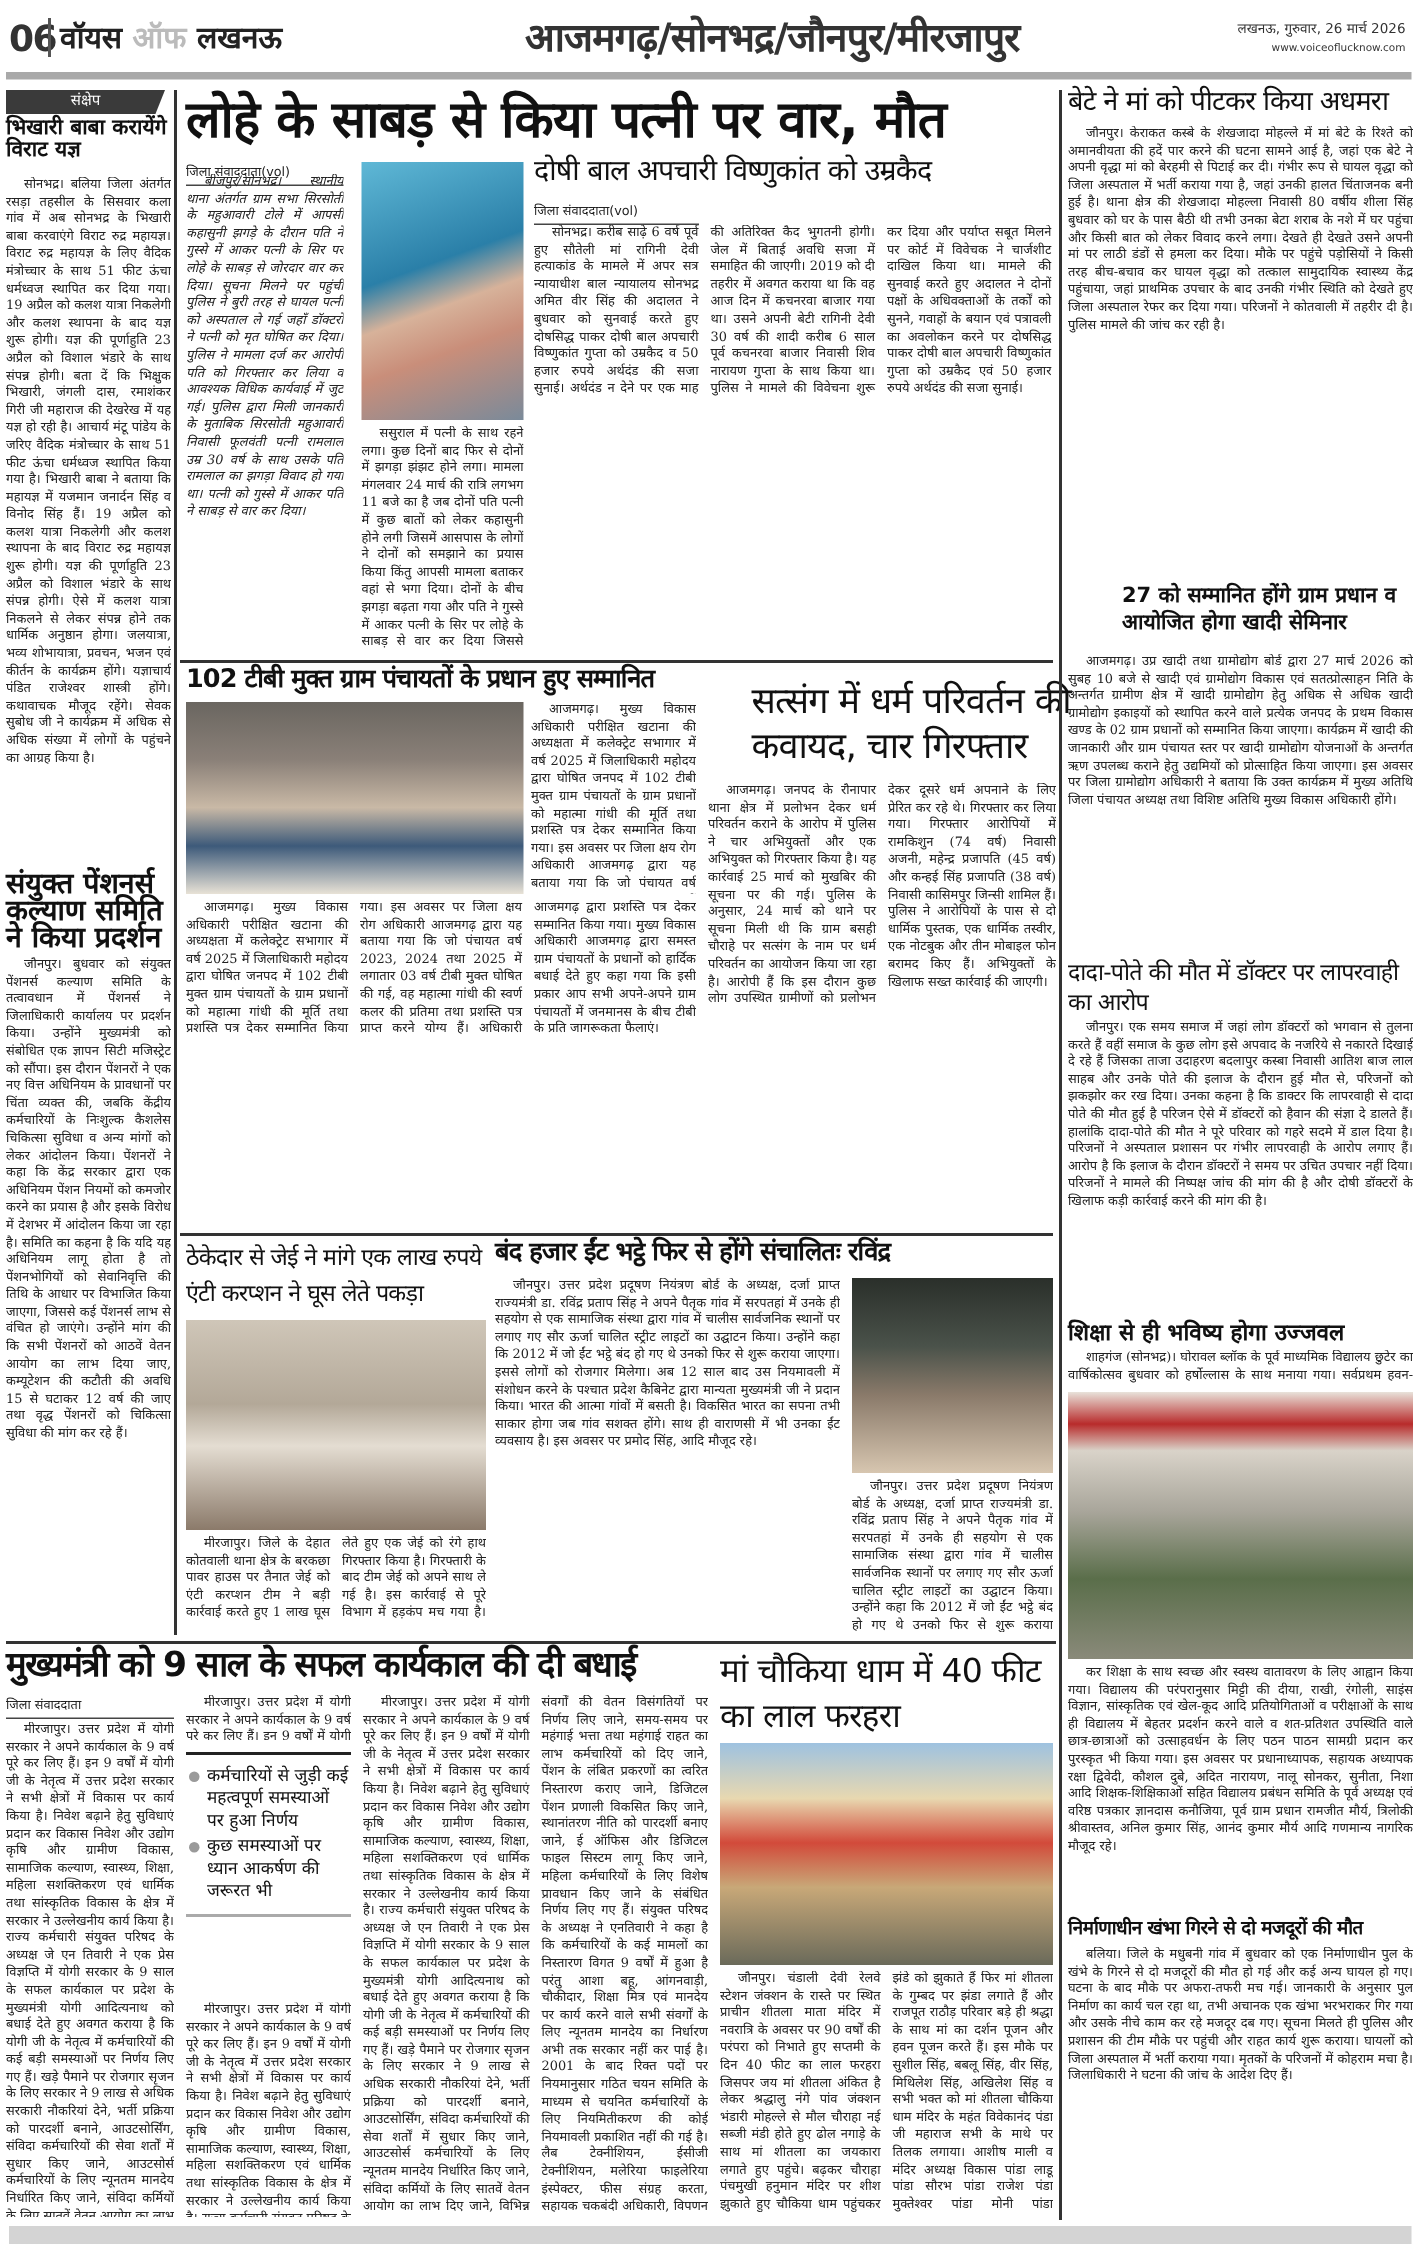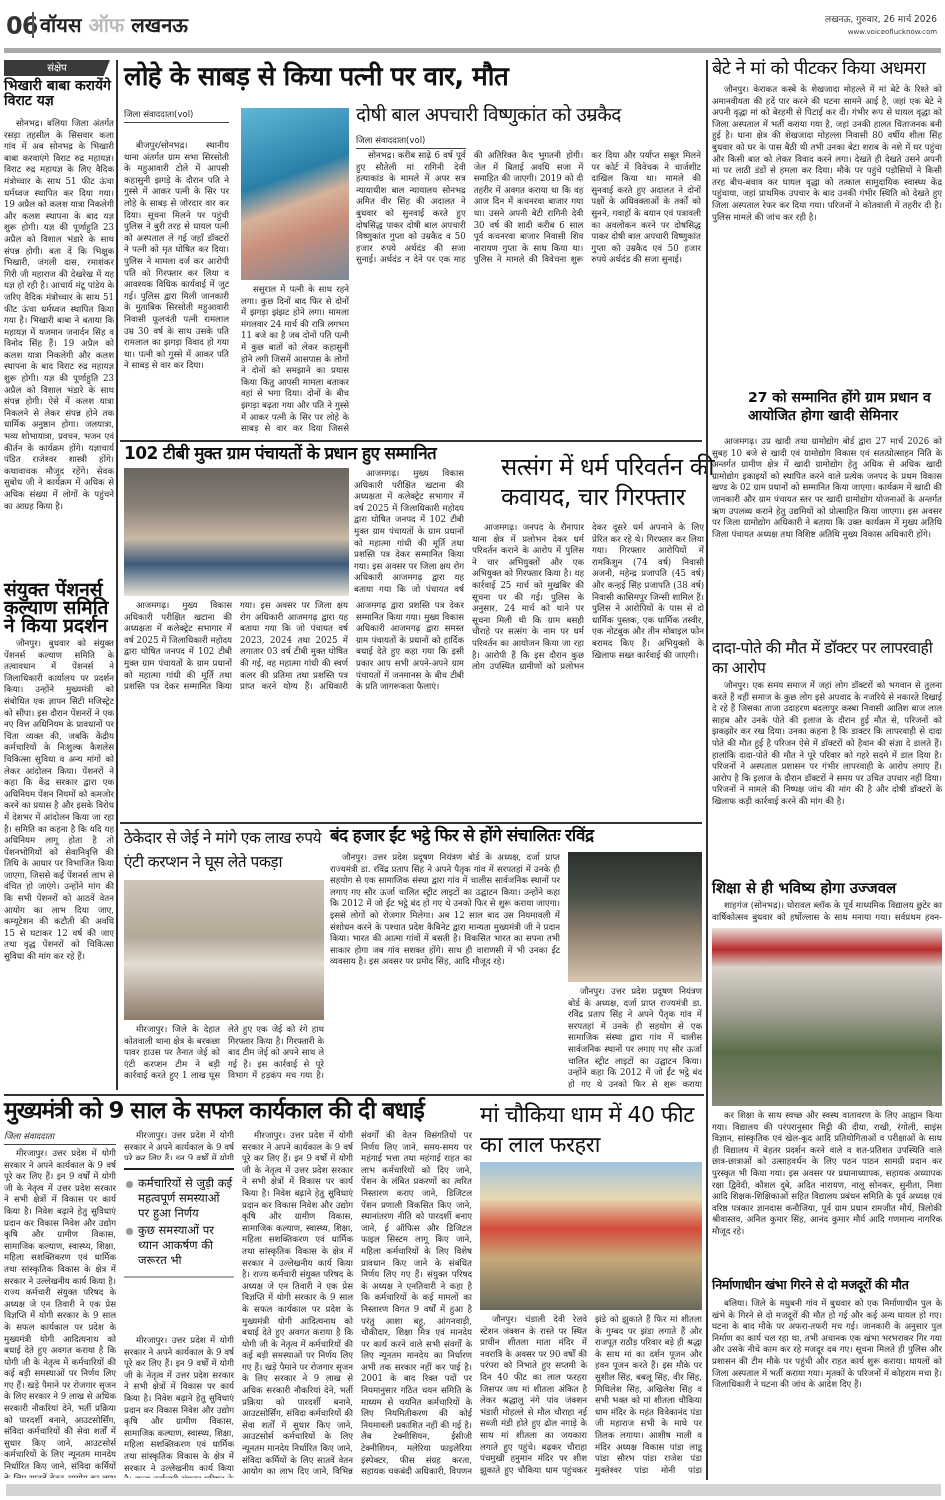--- a/index.html
+++ b/index.html
@@ -39,39 +39,40 @@
 <body>
 
 <div class="abs mast">
   <div class="abs pageno">06</div>
   <div class="abs vsep"></div>
   <div class="abs brand">
     <span>वॉयस</span>
     <span class="mid">ऑफ</span>
     <span>लखनऊ</span>
   </div>
+  <div class="abs section-title">आजमगढ़/सोनभद्र/जौनपुर/मीरजापुर</div>
   <div class="abs dateline">लखनऊ, गुरुवार, 26 मार्च 2026</div>
   <div class="abs website">www.voiceoflucknow.com</div>
 </div>
 <div class="abs rule-top"></div>
 
 <div class="abs sanksh">संक्षेप</div>
 <div class="abs hd" style="top:78px;left:4px;width:108px;font-size:14px;">भिखारी बाबा करायेंगे विराट यज्ञ</div>
 <div class="abs col-text" style="top:118px;left:4px;width:110px;height:442px;">
   <p>सोनभद्र। बलिया जिला अंतर्गत रसड़ा तहसील के सिसवार कला गांव में अब सोनभद्र के भिखारी बाबा करवाएंगे विराट रुद्र महायज्ञ। विराट रुद्र महायज्ञ के लिए वैदिक मंत्रोच्चार के साथ 51 फीट ऊंचा धर्मध्वज स्थापित कर दिया गया। 19 अप्रैल को कलश यात्रा निकलेगी और कलश स्थापना के बाद यज्ञ शुरू होगी। यज्ञ की पूर्णाहुति 23 अप्रैल को विशाल भंडारे के साथ संपन्न होगी। बता दें कि भिक्षुक भिखारी, जंगली दास, रमाशंकर गिरी जी महाराज की देखरेख में यह यज्ञ हो रही है। आचार्य मंटू पांडेय के जरिए वैदिक मंत्रोच्चार के साथ 51 फीट ऊंचा धर्मध्वज स्थापित किया गया है। भिखारी बाबा ने बताया कि महायज्ञ में यजमान जनार्दन सिंह व विनोद सिंह हैं। 19 अप्रैल को कलश यात्रा निकलेगी और कलश स्थापना के बाद विराट रुद्र महायज्ञ शुरू होगी। यज्ञ की पूर्णाहुति 23 अप्रैल को विशाल भंडारे के साथ संपन्न होगी। ऐसे में कलश यात्रा निकलने से लेकर संपन्न होने तक धार्मिक अनुष्ठान होगा। जलयात्रा, भव्य शोभायात्रा, प्रवचन, भजन एवं कीर्तन के कार्यक्रम होंगे। यज्ञाचार्य पंडित राजेश्वर शास्त्री होंगे। कथावाचक मौजूद रहेंगे। सेवक सुबोध जी ने कार्यक्रम में अधिक से अधिक संख्या में लोगों के पहुंचने का आग्रह किया है।</p>
 </div>
 <div class="abs hd" style="top:580px;left:4px;width:110px;font-size:19px;line-height:18px;">संयुक्त पेंशनर्स कल्याण समिति ने किया प्रदर्शन</div>
 <div class="abs col-text" style="top:638px;left:4px;width:110px;height:444px;">
   <p>जौनपुर। बुधवार को संयुक्त पेंशनर्स कल्याण समिति के तत्वावधान में पेंशनर्स ने जिलाधिकारी कार्यालय पर प्रदर्शन किया। उन्होंने मुख्यमंत्री को संबोधित एक ज्ञापन सिटी मजिस्ट्रेट को सौंपा। इस दौरान पेंशनरों ने एक नए वित्त अधिनियम के प्रावधानों पर चिंता व्यक्त की, जबकि केंद्रीय कर्मचारियों के निःशुल्क कैशलेस चिकित्सा सुविधा व अन्य मांगों को लेकर आंदोलन किया। पेंशनरों ने कहा कि केंद्र सरकार द्वारा एक अधिनियम पेंशन नियमों को कमजोर करने का प्रयास है और इसके विरोध में देशभर में आंदोलन किया जा रहा है। समिति का कहना है कि यदि यह अधिनियम लागू होता है तो पेंशनभोगियों को सेवानिवृत्ति की तिथि के आधार पर विभाजित किया जाएगा, जिससे कई पेंशनर्स लाभ से वंचित हो जाएंगे। उन्होंने मांग की कि सभी पेंशनरों को आठवें वेतन आयोग का लाभ दिया जाए, कम्यूटेशन की कटौती की अवधि 15 से घटाकर 12 वर्ष की जाए तथा वृद्ध पेंशनरों को चिकित्सा सुविधा की मांग कर रहे हैं।</p>
 </div>
 <div class="abs vline" style="top:60px;left:116px;height:1030px;"></div>
 
-<div class="abs hd" style="top:62px;left:124px;width:580px;font-size:26px;letter-spacing:-0.5px;">लोहे के साबड़ से किया पत्नी पर वार, मौत</div>
+<div class="abs hd" style="top:62px;left:124px;width:580px;font-size:34px;letter-spacing:-0.5px;">लोहे के साबड़ से किया पत्नी पर वार, मौत</div>
 <div class="abs byline" style="top:108px;left:124px;width:105px;">जिला संवाददाता(vol)</div>
-<div class="abs col-text" style="top:140px;left:124px;width:105px;height:310px;">
+<div class="abs col-text" style="top:116px;left:124px;width:105px;height:310px;font-style:italic;">
   <p>बीजपुर/सोनभद्र। स्थानीय थाना अंतर्गत ग्राम सभा सिरसोती के महुआवारी टोले में आपसी कहासुनी झगड़े के दौरान पति ने गुस्से में आकर पत्नी के सिर पर लोहे के साबड़ से जोरदार वार कर दिया। सूचना मिलने पर पहुंची पुलिस ने बुरी तरह से घायल पत्नी को अस्पताल ले गई जहाँ डॉक्टरों ने पत्नी को मृत घोषित कर दिया। पुलिस ने मामला दर्ज कर आरोपी पति को गिरफ्तार कर लिया व आवश्यक विधिक कार्यवाई में जुट गई। पुलिस द्वारा मिली जानकारी के मुताबिक सिरसोती महुआवारी निवासी फूलवंती पत्नी रामलाल उम्र 30 वर्ष के साथ उसके पति रामलाल का झगड़ा विवाद हो गया था। पत्नी को गुस्से में आकर पति ने साबड़ से वार कर दिया।</p>
 </div>
 <div class="abs photo ph-portrait" style="top:108px;left:241px;width:108px;height:172px;"></div>
 <div class="abs col-text" style="top:284px;left:241px;width:108px;height:150px;">
   <p>ससुराल में पत्नी के साथ रहने लगा। कुछ दिनों बाद फिर से दोनों में झगड़ा झंझट होने लगा। मामला मंगलवार 24 मार्च की रात्रि लगभग 11 बजे का है जब दोनों पति पत्नी में कुछ बातों को लेकर कहासुनी होने लगी जिसमें आसपास के लोगों ने दोनों को समझाने का प्रयास किया किंतु आपसी मामला बताकर वहां से भगा दिया। दोनों के बीच झगड़ा बढ़ता गया और पति ने गुस्से में आकर पत्नी के सिर पर लोहे के साबड़ से वार कर दिया जिससे सुमन लहूलुहान होकर जमीन पर गिर पड़ी। आस पड़ोस के लोगों ने पुलिस को सूचना दी।</p>
 </div>
 
 <div class="abs hd-light" style="top:104px;left:356px;width:345px;font-size:19px;">दोषी बाल अपचारी विष्णुकांत को उम्रकैद</div>
 <div class="abs byline" style="top:134px;left:356px;width:110px;">जिला संवाददाता(vol)</div>
 <div class="abs col-text" style="top:150px;left:356px;width:345px;height:285px;column-count:3;column-gap:8px;">
@@ -108,21 +109,21 @@
   <p>जौनपुर। उत्तर प्रदेश प्रदूषण नियंत्रण बोर्ड के अध्यक्ष, दर्जा प्राप्त राज्यमंत्री डा. रविंद्र प्रताप सिंह ने अपने पैतृक गांव में सरपतहां में उनके ही सहयोग से एक सामाजिक संस्था द्वारा गांव में चालीस सार्वजनिक स्थानों पर लगाए गए सौर ऊर्जा चालित स्ट्रीट लाइटों का उद्घाटन किया। उन्होंने कहा कि 2012 में जो ईंट भट्ठे बंद हो गए थे उनको फिर से शुरू कराया जाएगा। इससे लोगों को रोजगार मिलेगा। अब 12 साल बाद उस नियमावली में संशोधन करने के पश्चात प्रदेश कैबिनेट द्वारा मान्यता मुख्यमंत्री जी ने प्रदान किया। भारत की आत्मा गांवों में बसती है। विकसित भारत का सपना तभी साकार होगा जब गांव सशक्त होंगे। साथ ही वाराणसी में भी उनका ईंट व्यवसाय है। इस अवसर पर प्रमोद सिंह, आदि मौजूद रहे।</p>
 </div>
 <div class="abs photo ph-night" style="top:852px;left:568px;width:134px;height:130px;"></div>
 <div class="abs col-text" style="top:986px;left:568px;width:134px;height:102px;">
   <p>जौनपुर। उत्तर प्रदेश प्रदूषण नियंत्रण बोर्ड के अध्यक्ष, दर्जा प्राप्त राज्यमंत्री डा. रविंद्र प्रताप सिंह ने अपने पैतृक गांव में सरपतहां में उनके ही सहयोग से एक सामाजिक संस्था द्वारा गांव में चालीस सार्वजनिक स्थानों पर लगाए गए सौर ऊर्जा चालित स्ट्रीट लाइटों का उद्घाटन किया। उन्होंने कहा कि 2012 में जो ईंट भट्ठे बंद हो गए थे उनको फिर से शुरू कराया जाएगा। इससे लोगों को रोजगार मिलेगा। अब 12 साल बाद उस नियमावली में संशोधन करने के पश्चात प्रदेश कैबिनेट द्वारा मान्यता मुख्यमंत्री जी ने प्रदान किया। भारत की आत्मा गांवों में बसती है। विकसित भारत का सपना तभी साकार होगा जब गांव सशक्त होंगे। साथ ही वाराणसी में भी उनका ईंट व्यवसाय है। इस अवसर पर प्रमोद सिंह, आदि मौजूद रहे।</p>
 </div>
 
 <div class="abs hrule" style="top:1094px;left:4px;width:700px;"></div>
 
 <div class="abs hd" style="top:1098px;left:4px;width:470px;font-size:23px;letter-spacing:-1px;">मुख्यमंत्री को 9 साल के सफल कार्यकाल की दी बधाई</div>
-<div class="abs byline" style="top:1130px;left:4px;width:112px;font-style:italic;">जिला संवाददाता</div>
+<div class="abs byline" style="top:1130px;left:4px;width:112px;">जिला संवाददाता</div>
 <div class="abs col-text" style="top:1148px;left:4px;width:112px;height:330px;">
   <p>मीरजापुर। उत्तर प्रदेश में योगी सरकार ने अपने कार्यकाल के 9 वर्ष पूरे कर लिए हैं। इन 9 वर्षों में योगी जी के नेतृत्व में उत्तर प्रदेश सरकार ने सभी क्षेत्रों में विकास पर कार्य किया है। निवेश बढ़ाने हेतु सुविधाएं प्रदान कर विकास निवेश और उद्योग कृषि और ग्रामीण विकास, सामाजिक कल्याण, स्वास्थ्य, शिक्षा, महिला सशक्तिकरण एवं धार्मिक तथा सांस्कृतिक विकास के क्षेत्र में सरकार ने उल्लेखनीय कार्य किया है। राज्य कर्मचारी संयुक्त परिषद के अध्यक्ष जे एन तिवारी ने एक प्रेस विज्ञप्ति में योगी सरकार के 9 साल के सफल कार्यकाल पर प्रदेश के मुख्यमंत्री योगी आदित्यनाथ को बधाई देते हुए अवगत कराया है कि योगी जी के नेतृत्व में कर्मचारियों की कई बड़ी समस्याओं पर निर्णय लिए गए हैं। खड़े पैमाने पर रोजगार सृजन के लिए सरकार ने 9 लाख से अधिक सरकारी नौकरियां देने, भर्ती प्रक्रिया को पारदर्शी बनाने, आउटसोर्सिंग, संविदा कर्मचारियों की सेवा शर्तों में सुधार किए जाने, आउटसोर्स कर्मचारियों के लिए न्यूनतम मानदेय निर्धारित किए जाने, संविदा कर्मियों के लिए सातवें वेतन आयोग का लाभ दिए जाने, विभिन्न संवर्गों की वेतन विसंगतियों पर निर्णय लिए जाने, समय-समय पर महंगाई भत्ता तथा महंगाई राहत का लाभ कर्मचारियों को दिए जाने, पेंशन के लंबित प्रकरणों का त्वरित निस्तारण कराए जाने, डिजिटल पेंशन प्रणाली विकसित किए जाने, स्थानांतरण नीति को पारदर्शी बनाए जाने, ई ऑफिस और डिजिटल फाइल सिस्टम लागू किए जाने, महिला कर्मचारियों के लिए विशेष प्रावधान किए जाने के संबंधित निर्णय लिए गए हैं। संयुक्त परिषद के अध्यक्ष ने एनतिवारी ने कहा है कि कर्मचारियों के कई मामलों का निस्तारण विगत 9 वर्षों में हुआ है परंतु आशा बहू, आंगनवाड़ी, चौकीदार, शिक्षा मित्र एवं मानदेय पर कार्य करने वाले सभी संवर्गों के लिए न्यूनतम मानदेय का निर्धारण अभी तक सरकार नहीं कर पाई है। 2001 के बाद रिक्त पदों पर नियमानुसार गठित चयन समिति के माध्यम से चयनित कर्मचारियों के लिए नियमितीकरण की कोई नियमावली प्रकाशित नहीं की गई है। लैब टेक्नीशियन, ईसीजी टेक्नीशियन, मलेरिया फाइलेरिया इंस्पेक्टर, फीस संग्रह करता, सहायक चकबंदी अधिकारी, विपणन निरीक्षक सहित दर्जनों संवर्गों की वेतन विसंगतियों पर मुख्य सचिव समिति में निर्णय लंबित है। एवं संविदा पर कार्यरत कर्मचारियों के लिए नियमितीकरण की नियमावली निर्गत किए जाने, लंबित वेतन विसंगतियों पर निर्णय किए जाने पर मुख्यमंत्री जी का ध्यान आकर्षित करते हुए त्वरित निस्तारण का अनुरोध भी किया है।</p>
 </div>
 <div class="abs col-text" style="top:1130px;left:124px;width:110px;height:30px;">
   <p>मीरजापुर। उत्तर प्रदेश में योगी सरकार ने अपने कार्यकाल के 9 वर्ष पूरे कर लिए हैं। इन 9 वर्षों में योगी जी के नेतृत्व में उत्तर प्रदेश सरकार ने सभी क्षेत्रों में विकास पर कार्य किया है। निवेश बढ़ाने हेतु सुविधाएं प्रदान कर विकास निवेश और उद्योग कृषि और ग्रामीण विकास, सामाजिक कल्याण, स्वास्थ्य, शिक्षा, महिला सशक्तिकरण एवं धार्मिक तथा सांस्कृतिक विकास के क्षेत्र में सरकार ने उल्लेखनीय कार्य किया है। राज्य कर्मचारी संयुक्त परिषद के अध्यक्ष जे एन तिवारी ने एक प्रेस विज्ञप्ति में योगी सरकार के 9 साल के सफल कार्यकाल पर प्रदेश के मुख्यमंत्री योगी आदित्यनाथ को बधाई देते हुए अवगत कराया है कि योगी जी के नेतृत्व में कर्मचारियों की कई बड़ी समस्याओं पर निर्णय लिए गए हैं। खड़े पैमाने पर रोजगार सृजन के लिए सरकार ने 9 लाख से अधिक सरकारी नौकरियां देने, भर्ती प्रक्रिया को पारदर्शी बनाने, आउटसोर्सिंग, संविदा कर्मचारियों की सेवा शर्तों में सुधार किए जाने, आउटसोर्स कर्मचारियों के लिए न्यूनतम मानदेय निर्धारित किए जाने, संविदा कर्मियों के लिए सातवें वेतन आयोग का लाभ दिए जाने, विभिन्न संवर्गों की वेतन विसंगतियों पर निर्णय लिए जाने, समय-समय पर महंगाई भत्ता तथा महंगाई राहत का लाभ कर्मचारियों को दिए जाने, पेंशन के लंबित प्रकरणों का त्वरित निस्तारण कराए जाने, डिजिटल पेंशन प्रणाली विकसित किए जाने, स्थानांतरण नीति को पारदर्शी बनाए जाने, ई ऑफिस और डिजिटल फाइल सिस्टम लागू किए जाने, महिला कर्मचारियों के लिए विशेष प्रावधान किए जाने के संबंधित निर्णय लिए गए हैं। संयुक्त परिषद के अध्यक्ष ने एनतिवारी ने कहा है कि कर्मचारियों के कई मामलों का निस्तारण विगत 9 वर्षों में हुआ है परंतु आशा बहू, आंगनवाड़ी, चौकीदार, शिक्षा मित्र एवं मानदेय पर कार्य करने वाले सभी संवर्गों के लिए न्यूनतम मानदेय का निर्धारण अभी तक सरकार नहीं कर पाई है। 2001 के बाद रिक्त पदों पर नियमानुसार गठित चयन समिति के माध्यम से चयनित कर्मचारियों के लिए नियमितीकरण की कोई नियमावली प्रकाशित नहीं की गई है। लैब टेक्नीशियन, ईसीजी टेक्नीशियन, मलेरिया फाइलेरिया इंस्पेक्टर, फीस संग्रह करता, सहायक चकबंदी अधिकारी, विपणन निरीक्षक सहित दर्जनों संवर्गों की वेतन विसंगतियों पर मुख्य सचिव समिति में निर्णय लंबित है। एवं संविदा पर कार्यरत कर्मचारियों के लिए नियमितीकरण की नियमावली निर्गत किए जाने, लंबित वेतन विसंगतियों पर निर्णय किए जाने पर मुख्यमंत्री जी का ध्यान आकर्षित करते हुए त्वरित निस्तारण का अनुरोध भी किया है।</p>
 </div>
 <div class="abs bullet-box" style="top:1168px;left:124px;width:110px;">
   <div class="bullet">कर्मचारियों से जुड़ी कई महत्वपूर्ण समस्याओं पर हुआ निर्णय</div>
   <div class="bullet">कुछ समस्याओं पर ध्यान आकर्षण की जरूरत भी</div>
 </div>

